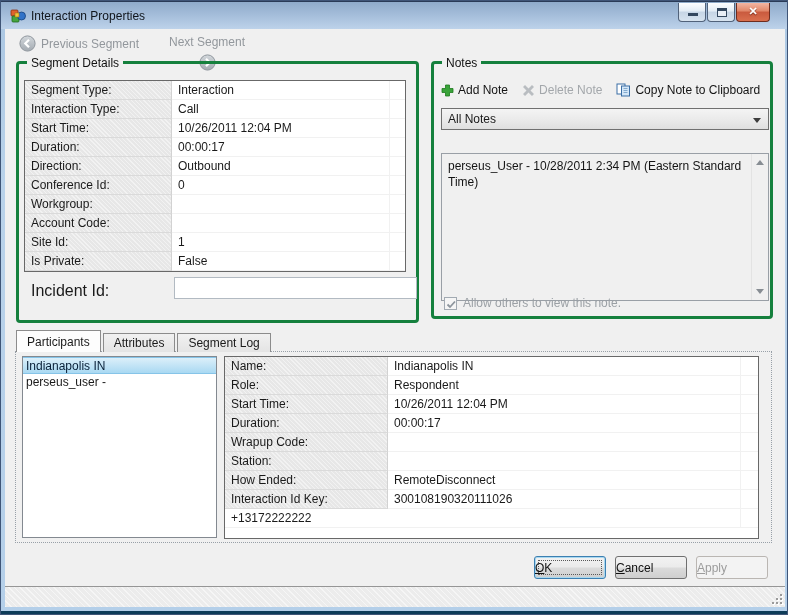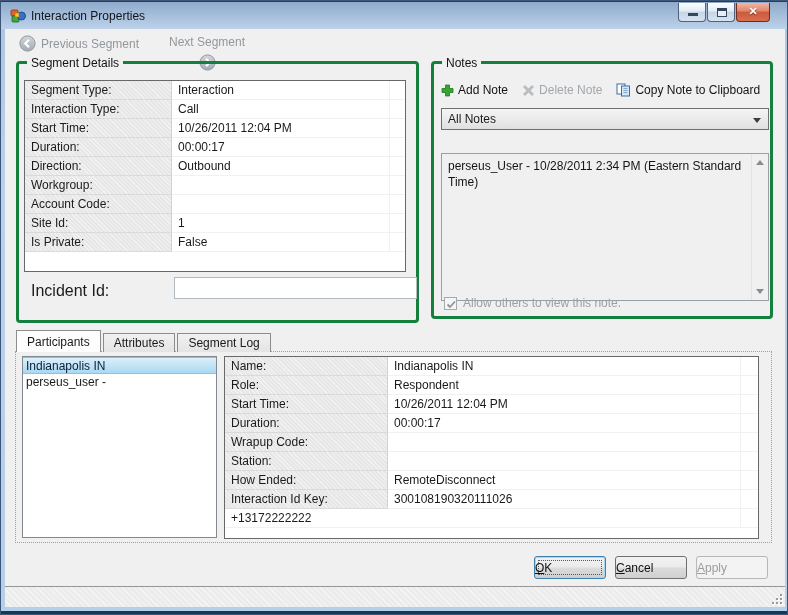--- a/index.html
+++ b/index.html
@@ -212,20 +212,25 @@
             <div class="pl">Duration:</div>
             <div class="pv">00:00:17</div>
             <div class="pe"></div>
           </div>
         <div class="prow">
             <div class="pl">Direction:</div>
             <div class="pv">Outbound</div>
             <div class="pe"></div>
           </div>
         <div class="prow">
+            <div class="pl">Conference Id:</div>
+            <div class="pv">0</div>
+            <div class="pe"></div>
+          </div>
+        <div class="prow">
             <div class="pl">Workgroup:</div>
             <div class="pv"></div>
             <div class="pe"></div>
           </div>
         <div class="prow">
             <div class="pl">Account Code:</div>
             <div class="pv"></div>
             <div class="pe"></div>
           </div>
         <div class="prow">

